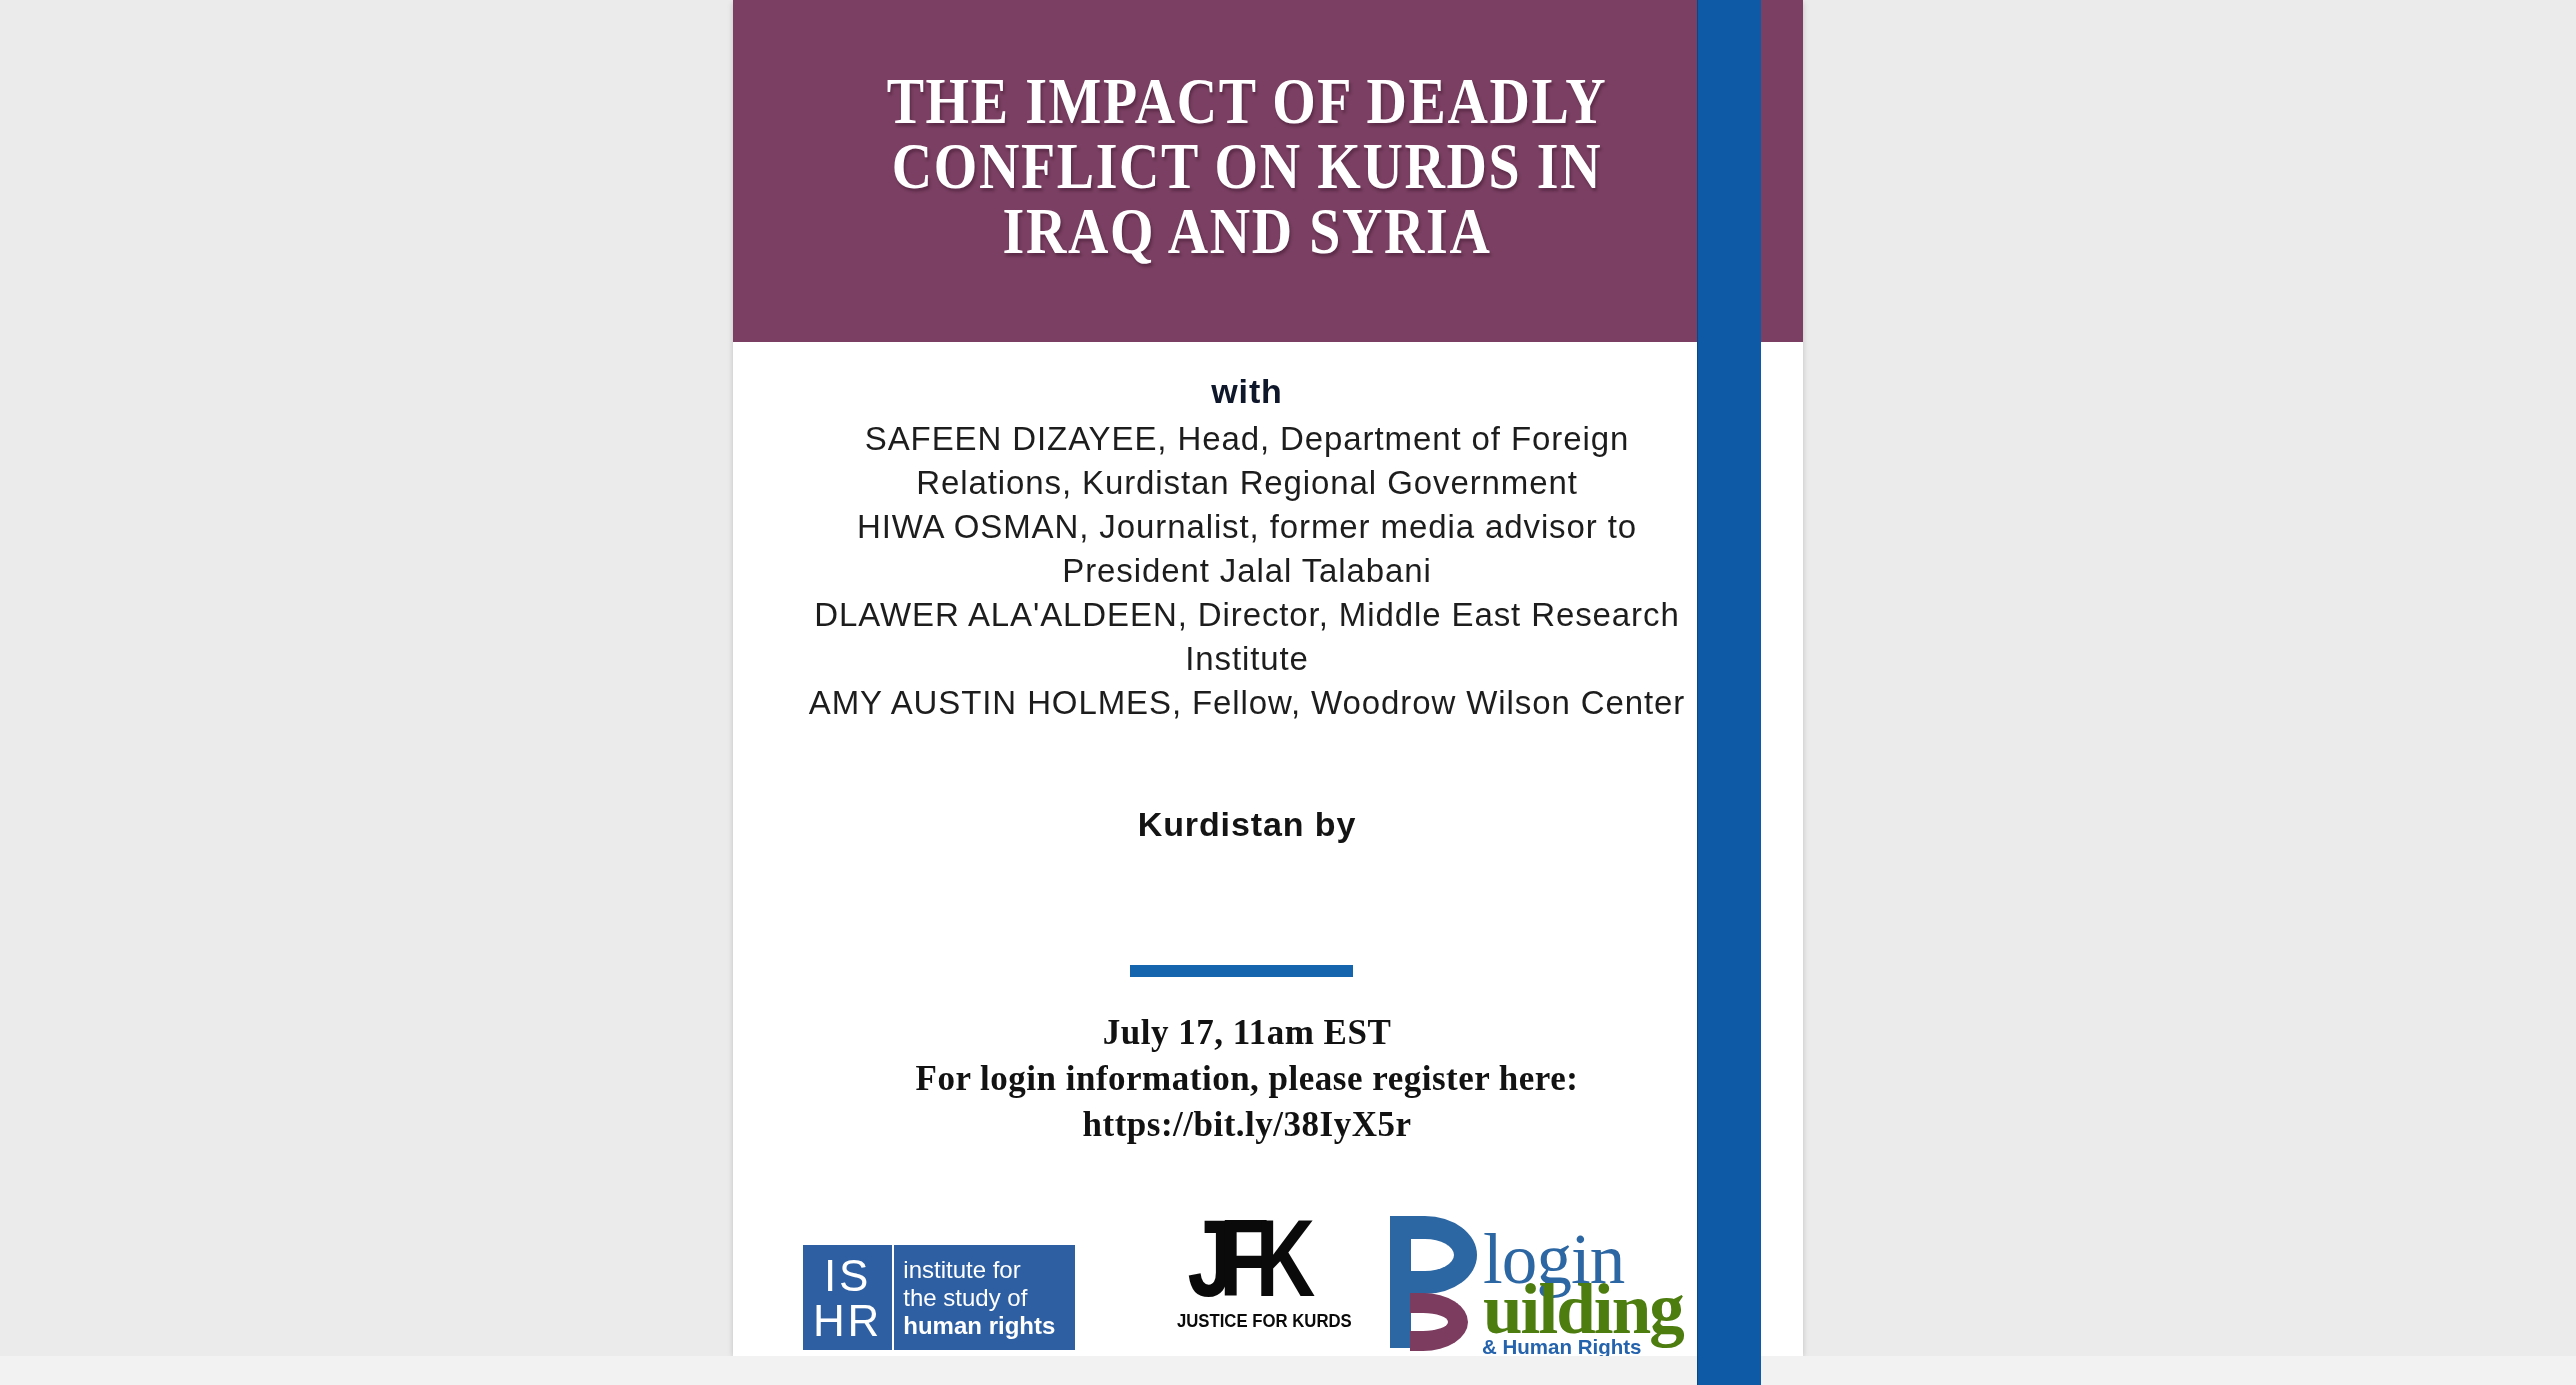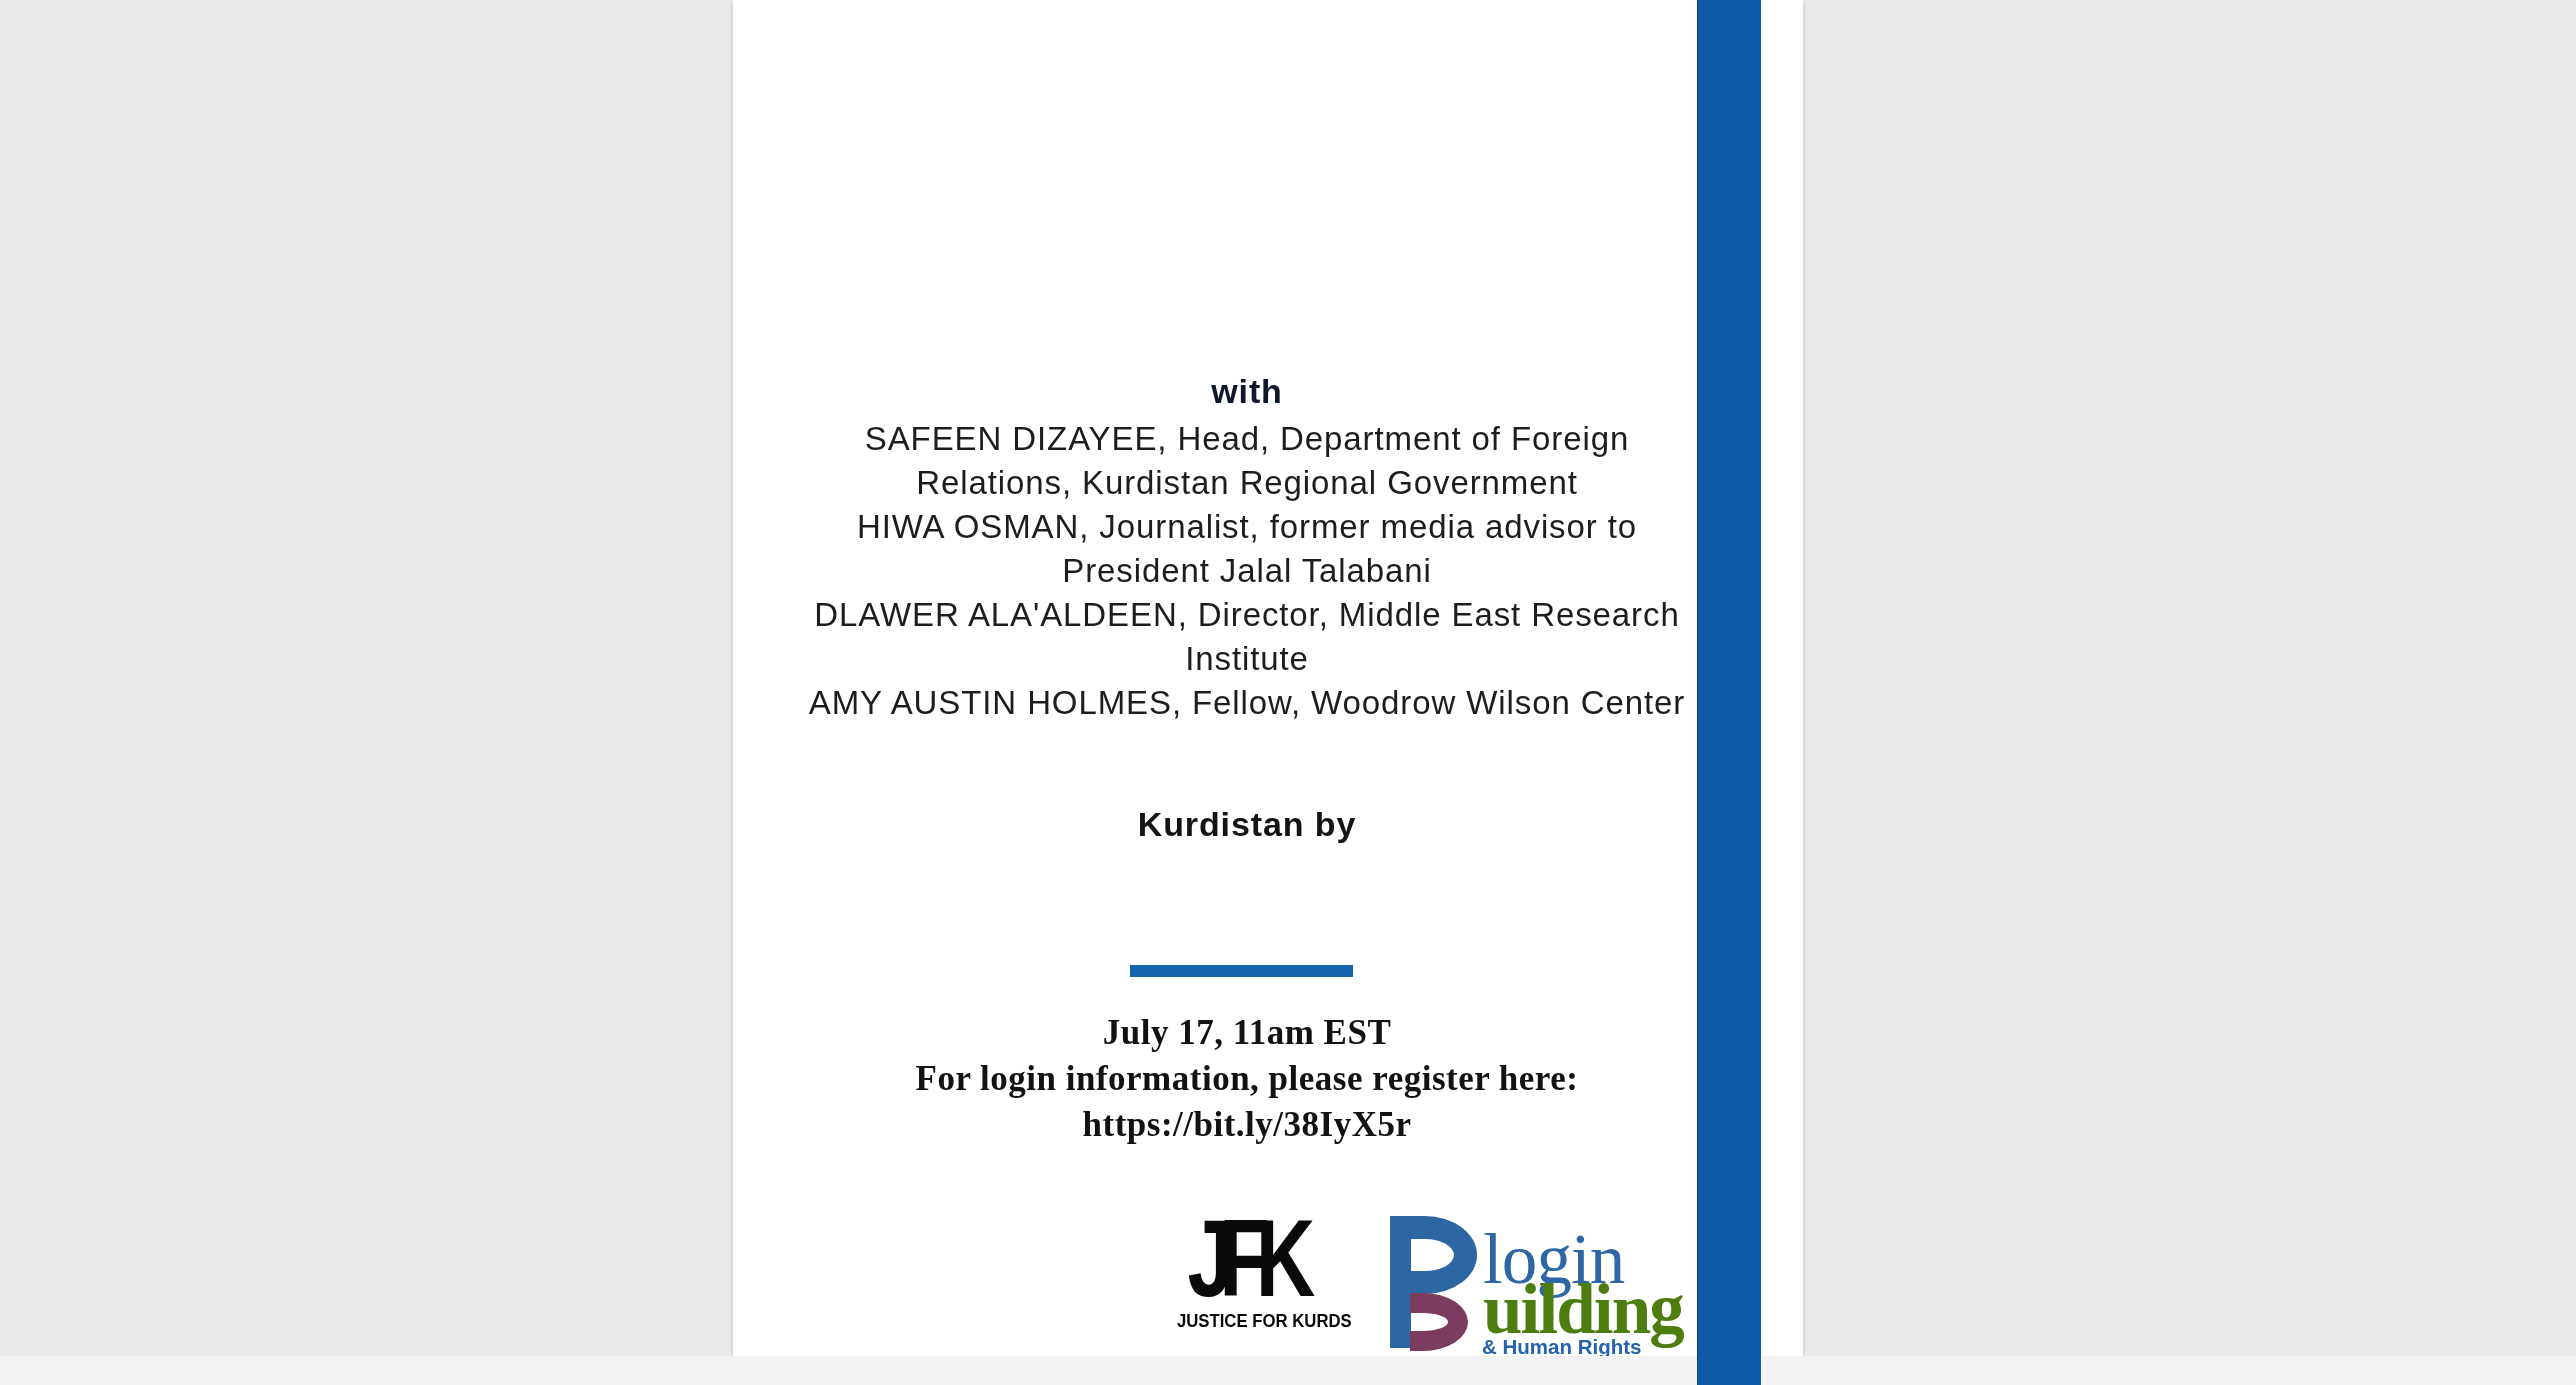--- a/index.html
+++ b/index.html
@@ -71,20 +71,27 @@
 </style>
 </head>
 <body>
 
 <div class="stage">
 
   <div class="bottom-strip"></div>
 
   <div class="card">
 
+    <div class="header">
+      <div class="title">
+        <div>THE IMPACT OF DEADLY</div>
+        <div>CONFLICT ON KURDS IN</div>
+        <div>IRAQ AND SYRIA</div>
+      </div>
+    </div>
 
     <div class="content">
 
       <div class="with">with</div>
 
       <div class="speakers">
         <p class="s1">SAFEEN DIZAYEE, Head, Department of Foreign Relations, Kurdistan Regional Government</p>
         <p class="s2">HIWA OSMAN, Journalist, former media advisor to President Jalal Talabani</p>
         <p class="s3">DLAWER ALA'ALDEEN, Director, Middle East Research Institute</p>
         <p class="s4">AMY AUSTIN HOLMES, Fellow, Woodrow Wilson Center</p>
@@ -94,20 +101,31 @@
 
 
       <div class="divider"></div>
 
       <div class="event">
         <div>July 17, 11am EST</div>
         <div>For login information, please register here:</div>
         <div>https://bit.ly/38IyX5r</div>
       </div>
 
+      <div class="ishr">
+        <div class="ishr-abbr">
+          <div>IS</div>
+          <div>HR</div>
+        </div>
+        <div class="ishr-text">
+          <div>institute for</div>
+          <div>the study of</div>
+          <div class="bold">human rights</div>
+        </div>
+      </div>
 
       <div class="jfk">
         <div class="jfk-letters">JFK</div>
         <div class="jfk-caption">JUSTICE FOR KURDS</div>
       </div>
 
       <div class="pb">
         <div class="pb-stem"></div>
         <div class="pb-bowl-p"></div>
         <div class="pb-bowl-b"></div>

